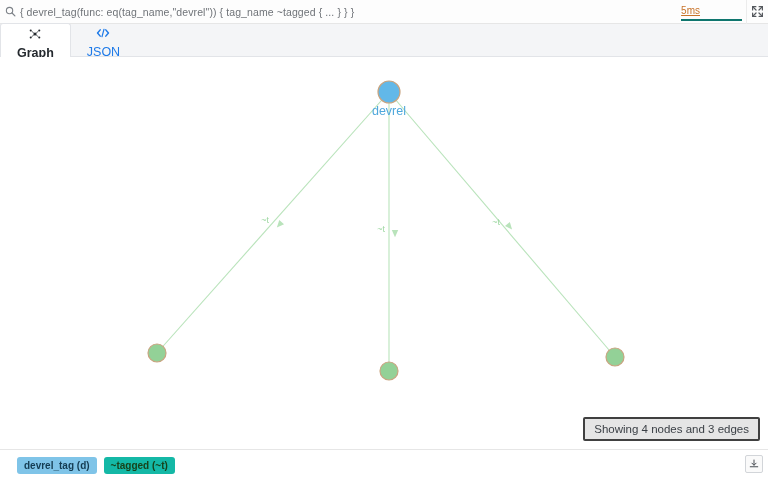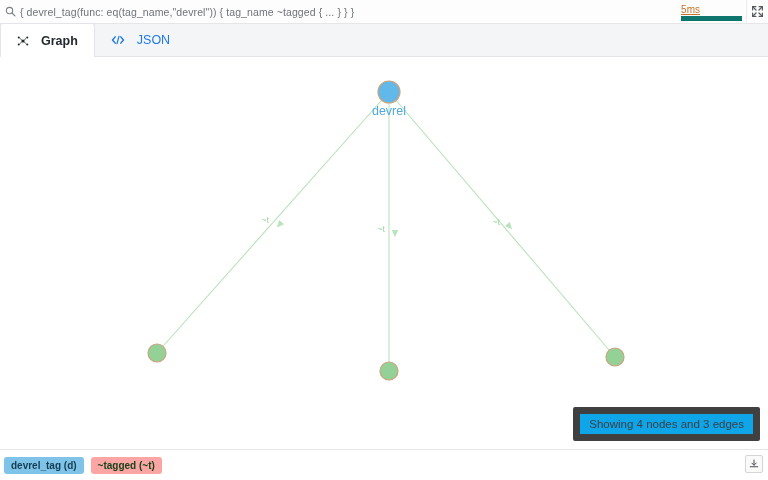--- a/index.html
+++ b/index.html
@@ -17,66 +17,66 @@
     display:flex; align-items:center;
     background:#fdfdfd;
     border-bottom:1px solid #e6e6e6;
   }
   .search-ico { width:20px; height:24px; display:flex; align-items:center; justify-content:center; flex:0 0 20px; }
   .query-text {
     font-size:10.5px; color:#6f7378; white-space:nowrap; overflow:hidden;
     flex:1 1 auto; line-height:24px; letter-spacing:.1px;
   }
   .timing { display:flex; align-items:center; gap:6px; padding-right:6px;
-            border-bottom:5px solid #0f766e; height:18px; margin-right:4px; }
+            border-bottom:2px solid #0f766e; height:18px; margin-right:4px; }
   .t-server { font-size:10px; color:#c8732a; text-decoration:underline; text-underline-offset:1px; }
   .t-total  { font-size:10px; color:#7b7f85;margin-top:46px; }
   .expand-btn { width:22px; height:24px; display:flex; align-items:center; justify-content:center;
                 border-left:1px solid #ececec; flex:0 0 22px; cursor:pointer; }
 
   
   .tabstrip {
     position:absolute; left:0; top:24px; width:768px; height:33px;
     background:#f4f5f7; border-bottom:1px solid #e2e4e8;
     display:flex; align-items:flex-end;
   }
   .tab {
-    height:33px; display:flex; align-items:center; gap:12px;
-    padding:4px 16px; font-size:12.5px; cursor:pointer; position:relative;
+    height:33px; display:flex; align-items:center; gap:6px;
+    padding:4px 16px; font-size:12.5px; cursor:pointer; position:relative;flex-direction:column;
   }
   .tab.active { background:#ffffff; color:#24292e; font-weight:600;
                 border-top:1px solid #e2e4e8; border-left:1px solid #e2e4e8;
                 border-right:1px solid #e2e4e8; border-top-left-radius:3px;
                 border-top-right-radius:3px; margin-bottom:-1px; height:34px; }
   .tab.inactive { color:#1e7ae8; font-weight:400; }
   .tab-ico { display:flex; align-items:center; }
 
   
   .canvas {
     position:absolute; left:0; top:57px; width:768px; height:392px;
     background:#ffffff; overflow:hidden;
   }
   .canvas svg { display:block; }
 
   .status-box {
     position:absolute; right:8px; bottom:8px;
-    background:#0ea5e9; border:7px solid #404040; border-radius:2px;
+    background:#e5e5e5; border:2px solid #404040; border-radius:2px;
     padding:4px 9px; font-size:11.5px; color:#3a3f45; white-space:nowrap;
   }
 
   
   .legendbar {
     position:absolute; left:0; bottom:0; width:768px; height:31px;
     background:#ffffff; border-top:1px solid #e6e6e6;
-    display:flex; align-items:center; padding-left:4px; gap:7px;
+    display:flex; align-items:center; padding-left:17px; gap:7px;
   }
   .pill { font-size:10px; font-weight:600; border-radius:3px; padding:3px 7px;
           white-space:nowrap; cursor:pointer; }
   .pill.blue  { background:#7fc4e8; color:#143c52; }
-  .pill.green { background:#fca5a5; color:#17431a; }
+  .pill.green { background:#14b8a6; color:#17431a; }
   .dl-btn {
     position:absolute; right:5px; top:5px; width:18px; height:18px;
     border:1px solid #d2d5d9; border-radius:2px; background:#fafafa;
     display:flex; align-items:center; justify-content:center; cursor:pointer;
   }
 </style>
 </head>
 <body>
 
 <div id="app">

